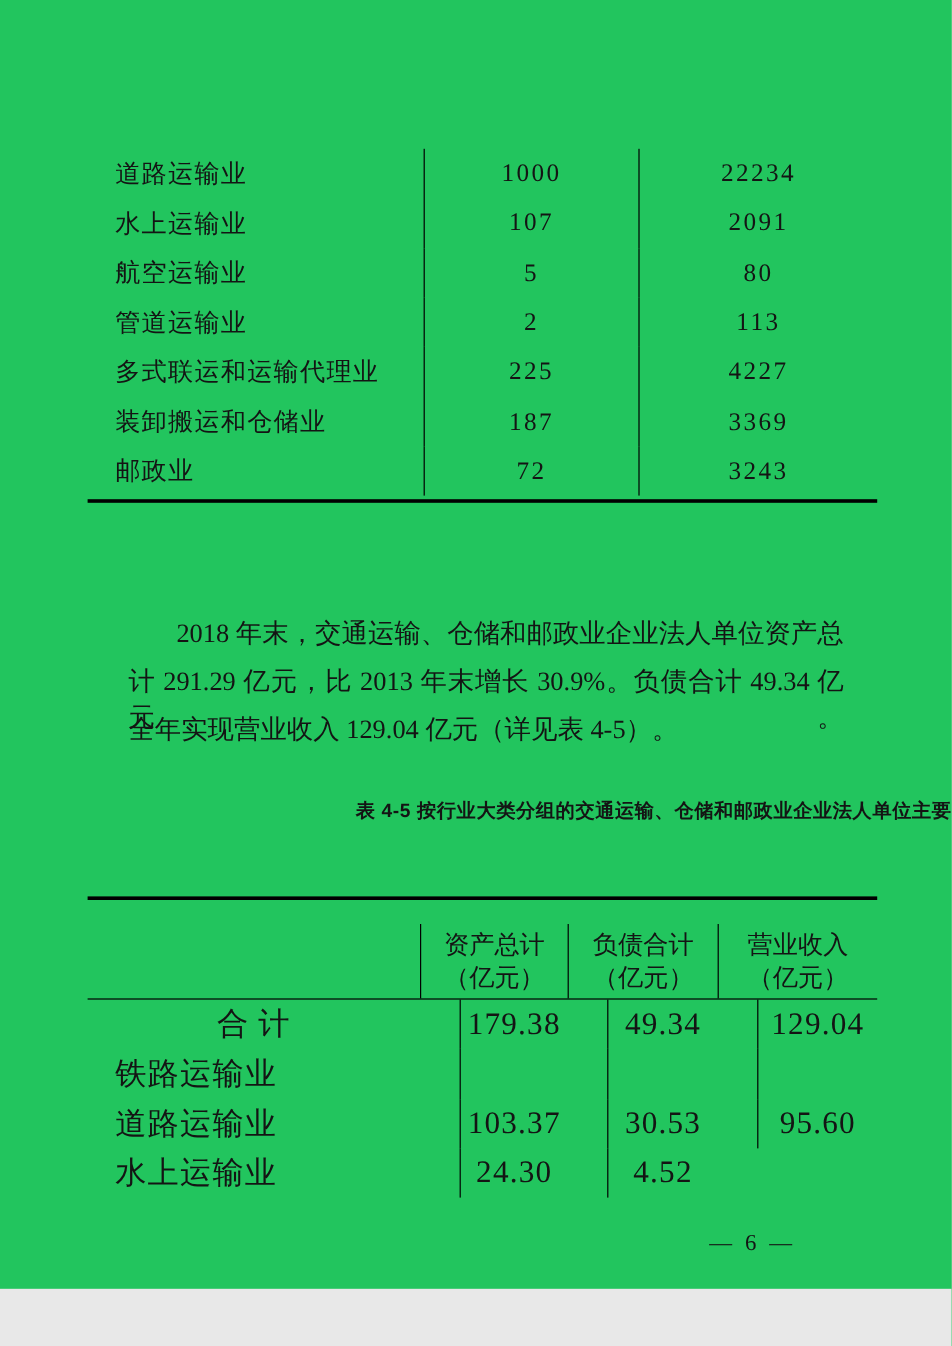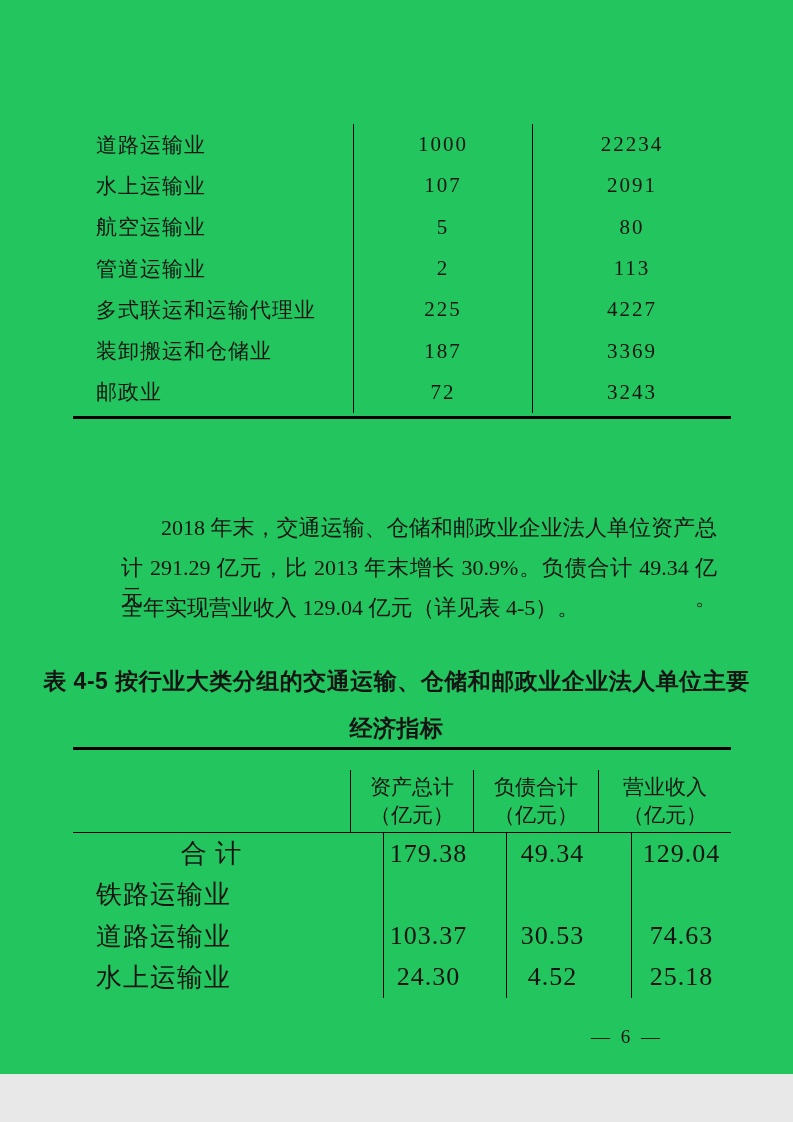--- a/index.html
+++ b/index.html
@@ -31,36 +31,36 @@
   .t1 .num{justify-content:center;letter-spacing:2px;}
   .t1 .vline{border-left:1px solid #000;}
 
   
   .heading{
     position:absolute;left:148px;top:469px;height:28px;
     font-size:22px;letter-spacing:1px;white-space:nowrap;
   }
   .para-line{
     position:absolute;left:107px;width:596px;height:28px;
-    font-size:22px;white-space:nowrap;margin-left:14px;
+    font-size:22px;white-space:nowrap;
   }
   .para-line.justify{
     white-space:normal;
     text-align:justify;
     text-align-last:justify;
   }
   .pl1{top:513px;padding-left:40px;width:556px;}
   .pl2{top:553px;}
   .pl3{top:593px;}
 
   
   .t45-title{
-    position:absolute;left:0;width:793px;text-align:center;
+    position:absolute;left:0;width:793px;text-align:right;
     font-family:"Liberation Sans","DejaVu Sans",sans-serif;
-    font-weight:bold;font-size:23px;letter-spacing:0.5px;
+    font-weight:bold;font-size:16px;letter-spacing:0.5px;
   }
   .t45-title.l1{top:666px;}
   .t45-title.l2{top:713px;}
 
   
   .t45-head{
     position:absolute;left:73px;top:747px;width:658px;height:86px;
     box-sizing:border-box;
     border-top:3px solid #000;
     border-bottom:1.5px solid #000;
@@ -124,21 +124,20 @@
     <div class="cell lbl">邮政业</div>
     <div class="cell num vline">72</div>
     <div class="cell num vline">3243</div>
   </div>
 
   <div class="para-line pl1 justify">2018 年末，交通运输、仓储和邮政业企业法人单位资产总</div>
   <div class="para-line pl2 justify">计 291.29 亿元，比 2013 年末增长 30.9%。负债合计 49.34 亿元。</div>
   <div class="para-line pl3">全年实现营业收入 129.04 亿元（详见表 4-5）。</div>
 
   <div class="t45-title l1">表 4-5  按行业大类分组的交通运输、仓储和邮政业企业法人单位主要</div>
-  <div class="t45-title l2">经济指标</div>
 
   <div class="t45-head">
     <div class="hcell"></div>
     <div class="hcell vline">
       <span>资产总计</span>
       <span>（亿元）</span>
     </div>
     <div class="hcell vline">
       <span>负债合计</span>
       <span>（亿元）</span>
@@ -156,23 +155,22 @@
     <div class="cell num vline">129.04</div>
 
     <div class="cell lbl">铁路运输业</div>
     <div class="cell num vline"></div>
     <div class="cell num vline"></div>
     <div class="cell num vline"></div>
 
     <div class="cell lbl">道路运输业</div>
     <div class="cell num vline">103.37</div>
     <div class="cell num vline">30.53</div>
-    <div class="cell num vline">74.63</div>
+    <div class="cell num vline">95.60</div>
 
     <div class="cell lbl">水上运输业</div>
     <div class="cell num vline">24.30</div>
     <div class="cell num vline">4.52</div>
-    <div class="cell num vline">25.18</div>
   </div>
 
   <div class="page-num">— 6 —</div>
 
 </div>
 
 </body></html>

